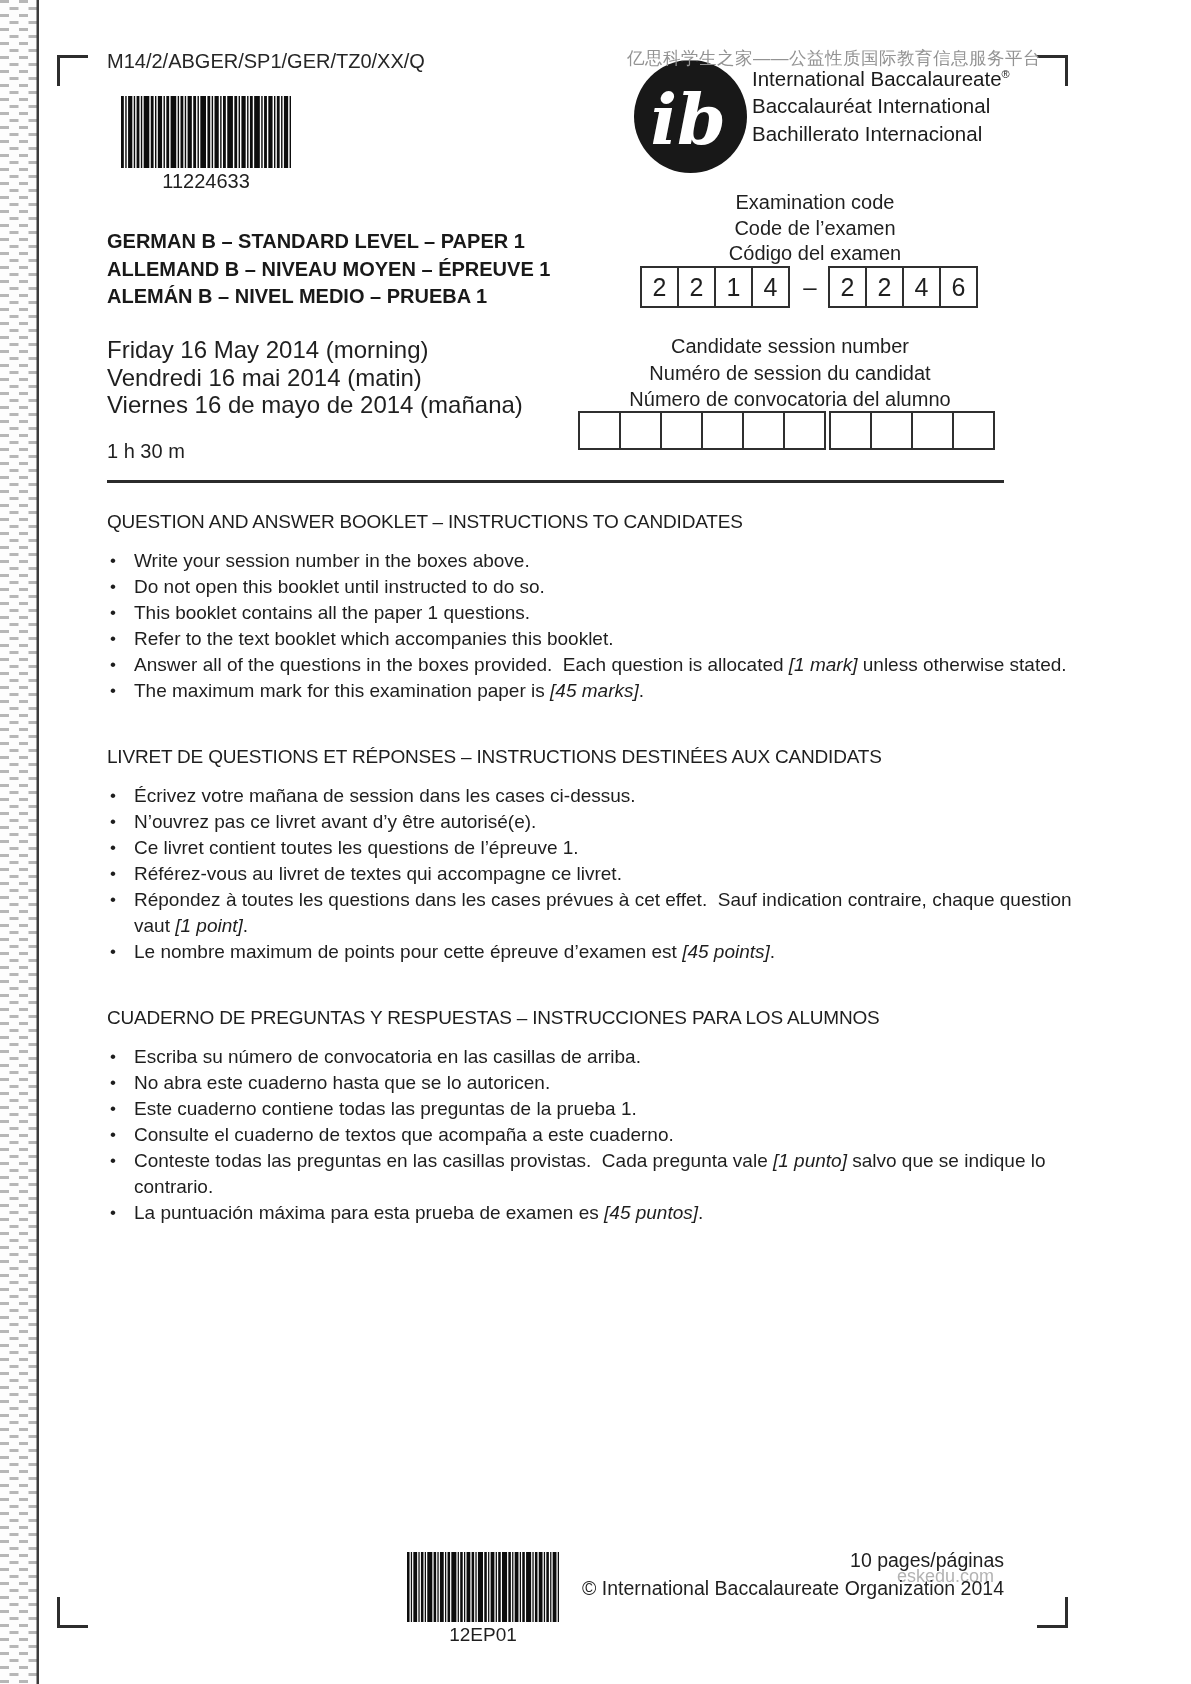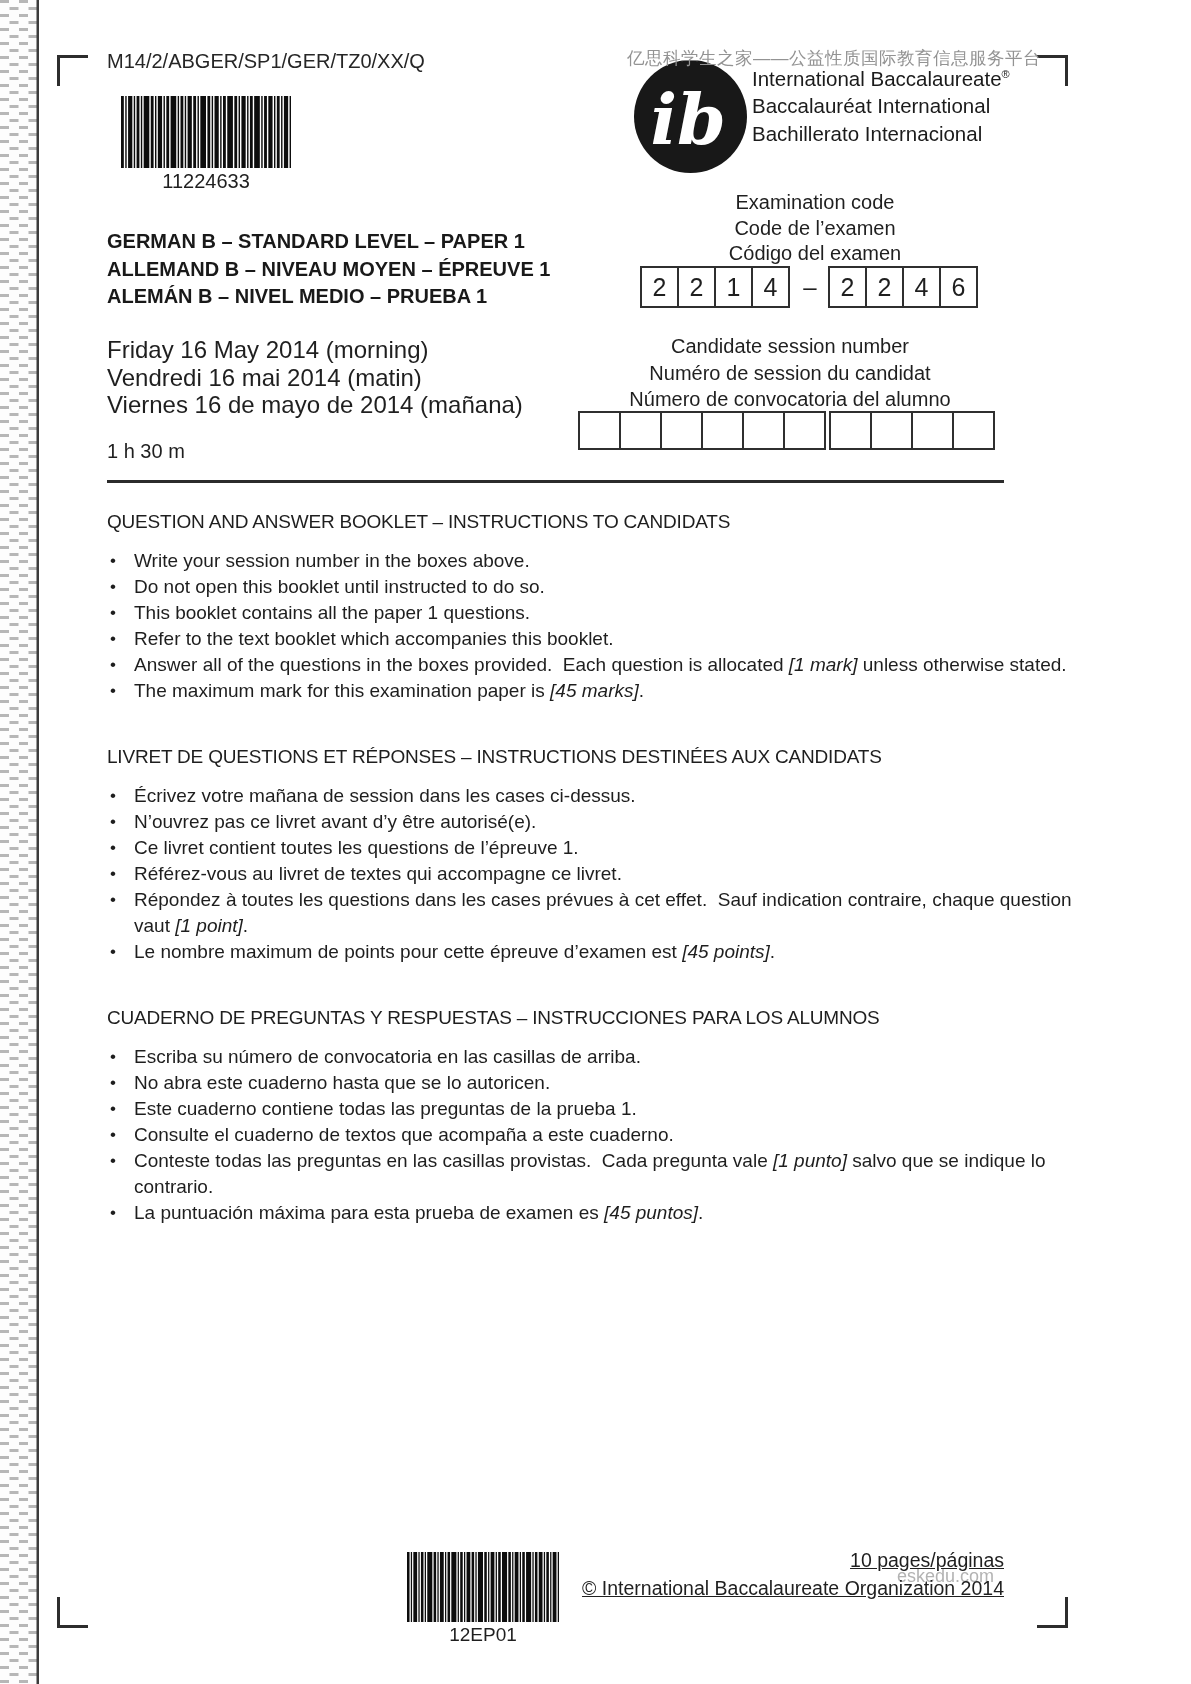--- a/index.html
+++ b/index.html
@@ -55,21 +55,21 @@
 
   .instructions{left:107px;top:509px;width:985px;font-size:19px;line-height:26px;color:#1e1e1e;}
   .section + .section{margin-top:40px;}
   .section h2{margin:0 0 13px 0;font-size:19px;font-weight:normal;line-height:26px;letter-spacing:-0.2px;}
   .section ul{margin:0;padding:0;list-style:none;}
   .section li{position:relative;padding-left:27px;margin:0;}
   .section li::before{content:"•";position:absolute;left:3px;top:0;font-size:17px;}
   .t{white-space:pre-wrap;}
   .it{font-style:italic;}
 
-  .footer-text{left:500px;top:1546px;width:504px;text-align:right;font-size:19.5px;line-height:28px;z-index:4;text-decoration:underline;}
+  .footer-text{left:500px;top:1546px;width:504px;text-align:right;font-size:19.5px;line-height:28px;z-index:4;}
   .site-watermark{left:897px;top:1566px;font-size:18px;color:#b3b3b3;z-index:2;}
 </style>
 </head>
 <body>
 
 <svg width="0" height="0" style="position:absolute" aria-hidden="true">
   <defs>
     <g id="bars" fill="#0d0d0d">
       <rect x="0" width="2" height="50"></rect>
         <rect x="3" width="1" height="50"></rect>
@@ -202,21 +202,21 @@
   <div class="cell"></div>
 </div>
 
 <div class="abs duration">1 h 30 m</div>
 
 <div class="abs rule"></div>
 
 <div class="abs instructions">
 
   <div class="section">
-    <h2>QUESTION AND ANSWER BOOKLET – INSTRUCTIONS TO CANDIDATS</h2>
+    <h2>QUESTION AND ANSWER BOOKLET – INSTRUCTIONS TO CANDIDATES</h2>
     <ul>
       <li><span class="t">Write your session number in the boxes above.</span></li>
       <li><span class="t">Do not open this booklet until instructed to do so.</span></li>
       <li><span class="t">This booklet contains all the paper 1 questions.</span></li>
       <li><span class="t">Refer to the text booklet which accompanies this booklet.</span></li>
       <li><span class="t">Answer all of the questions in the boxes provided.  Each question is allocated </span><span class="t it">[1 mark]</span><span class="t"> unless otherwise stated.</span></li>
       <li><span class="t">The maximum mark for this examination paper is </span><span class="t it">[45 marks]</span><span class="t">.</span></li>
     </ul>
   </div>
 

